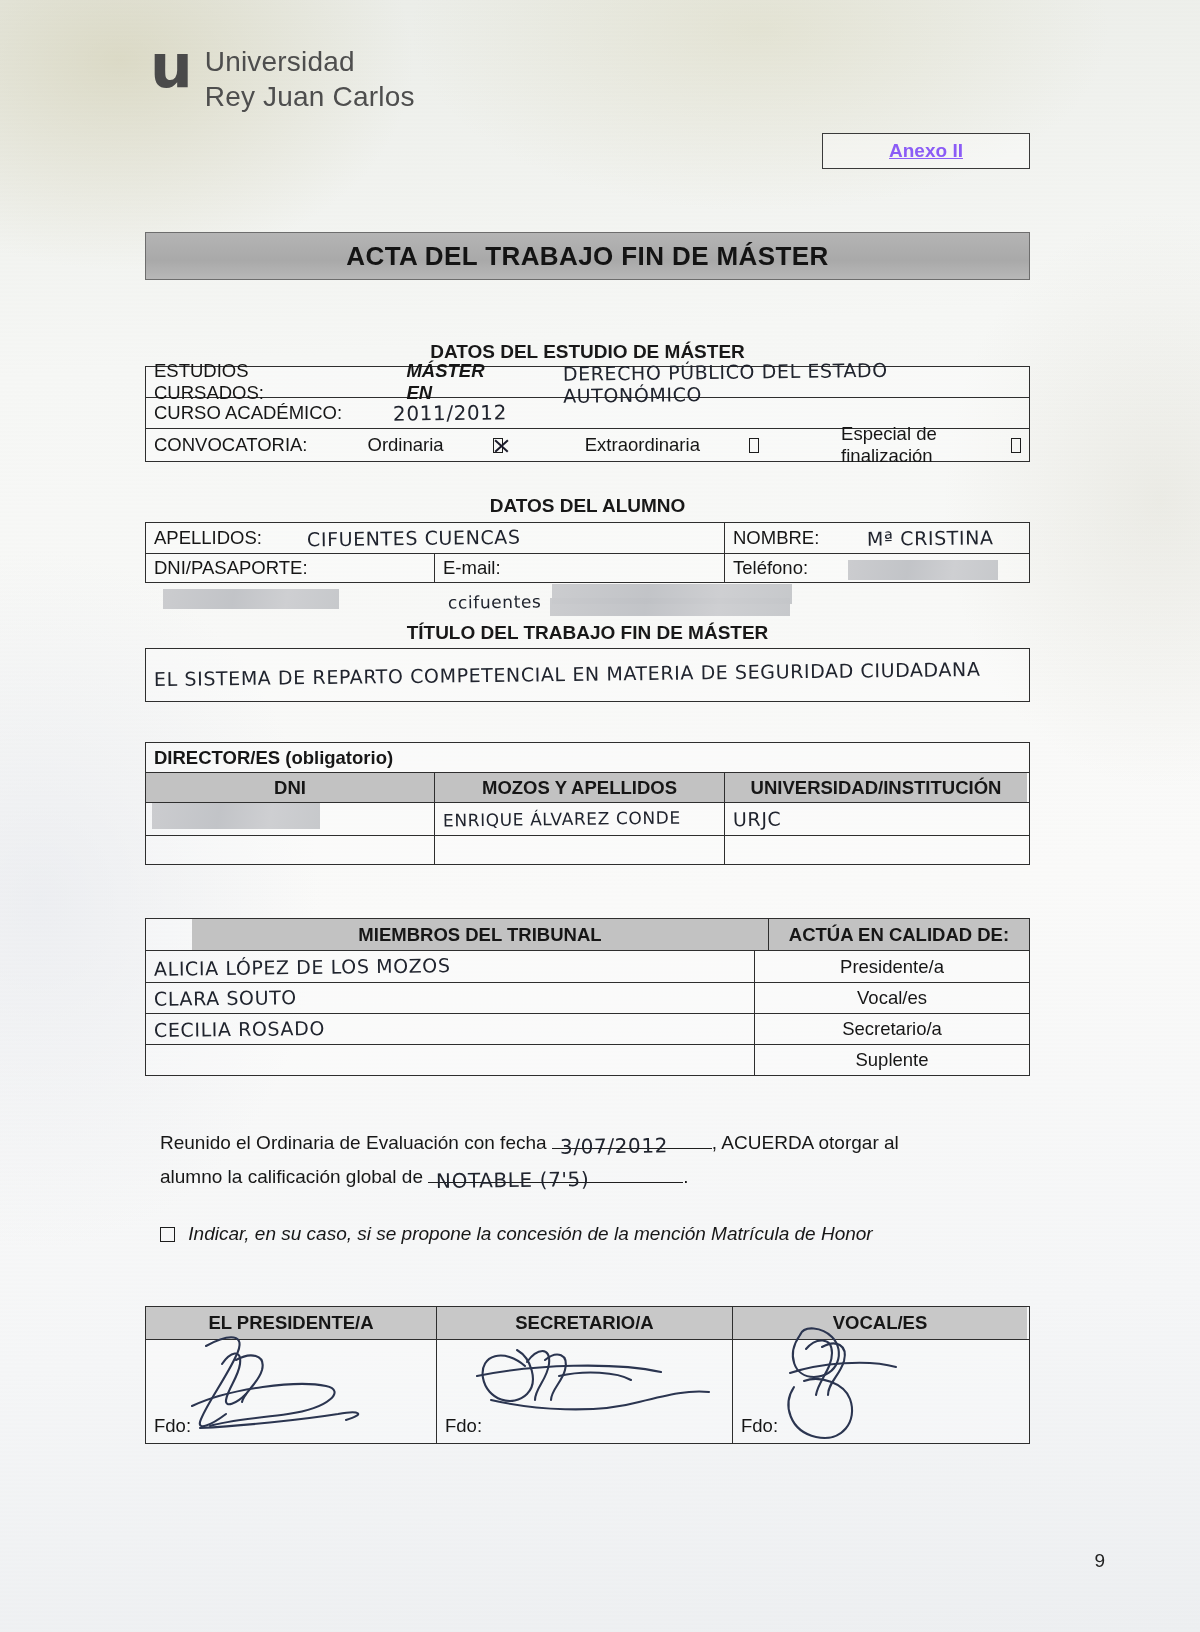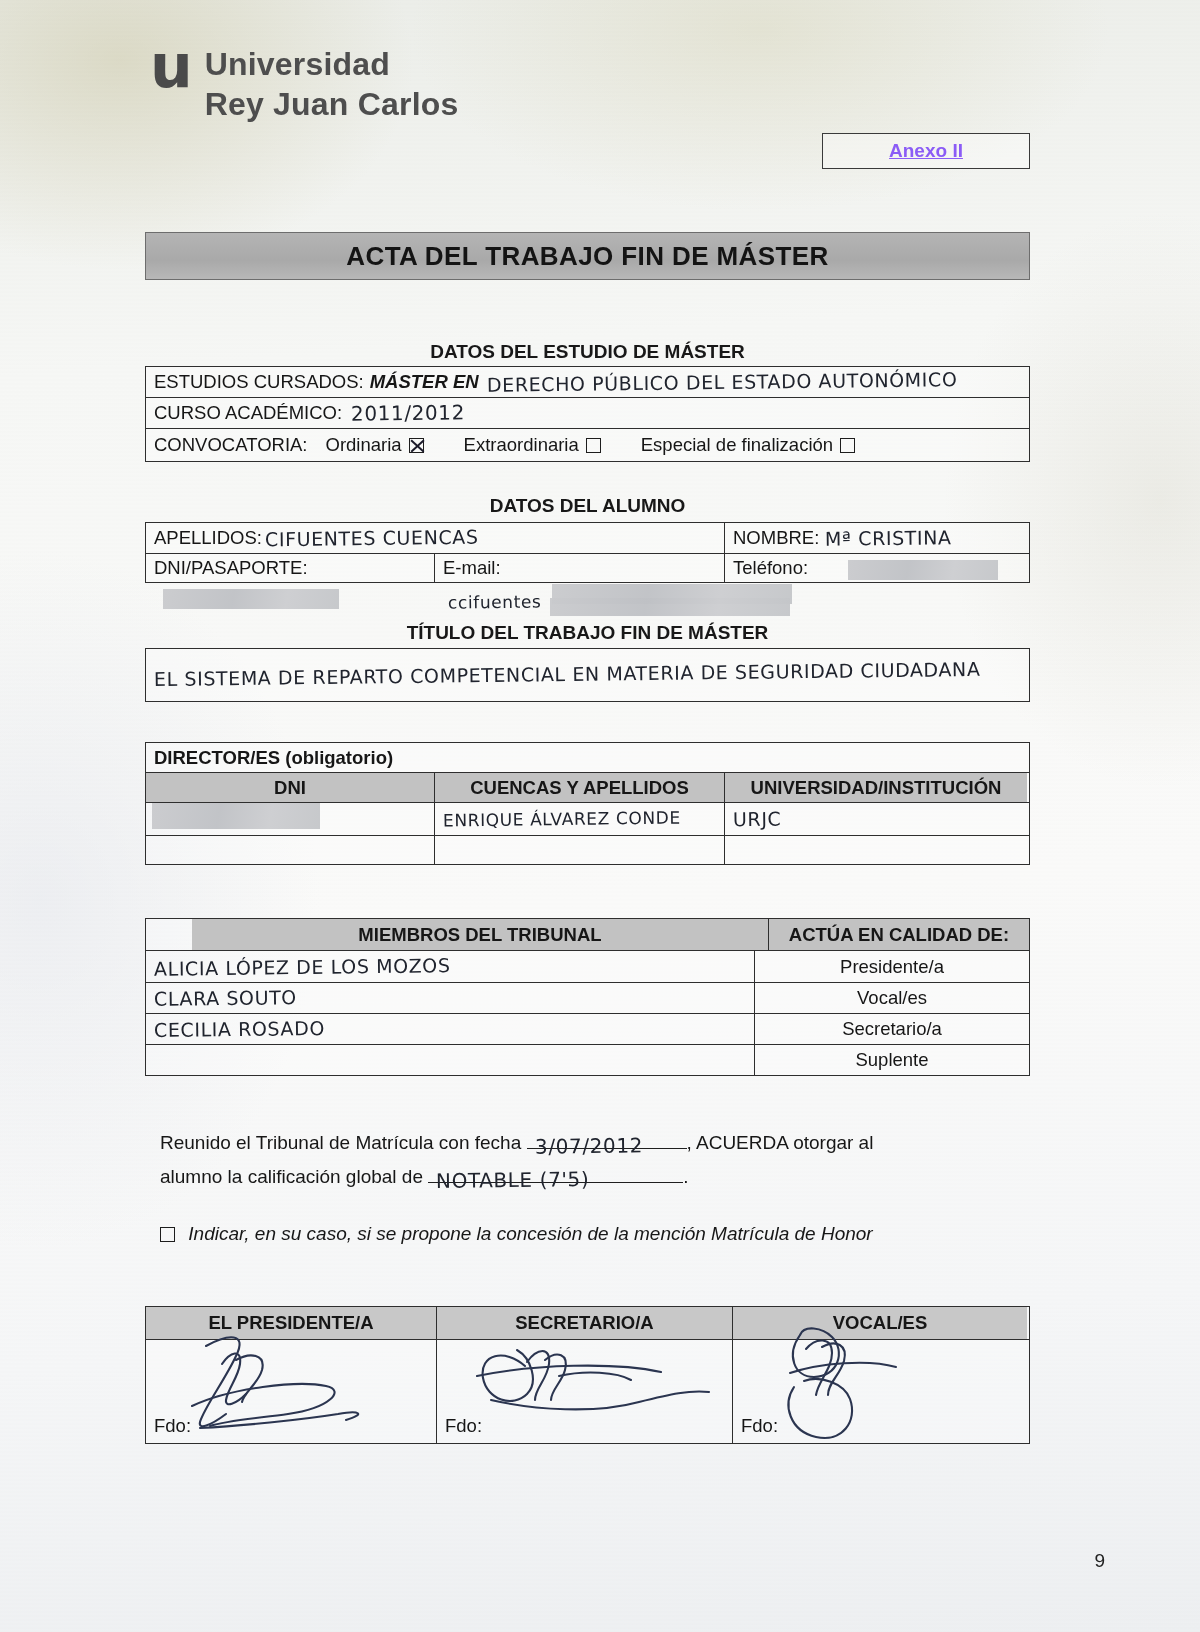--- a/index.html
+++ b/index.html
@@ -30,21 +30,21 @@
   }
   .sheet { position:absolute; left:0; top:0; width:1200px; height:1632px; }
 
   
   .logo { position:absolute; left:150px; top:40px; display:flex; align-items:flex-start; }
   .logo-u {
     font-family:"DejaVu Sans", sans-serif;
     font-size:60px; font-weight:700; color:#4a4a4a; line-height:0.88;
     letter-spacing:-1px;
   }
-  .logo-txt { margin-left:13px; margin-top:5px; color:#4e4e4e; font-size:32px; line-height:1.24; letter-spacing:.2px;font-weight:bold; }
+  .logo-txt { margin-left:13px; margin-top:5px; color:#4e4e4e; font-size:28px; line-height:1.24; letter-spacing:.2px; }
 
   
   .anexo-box {
     position:absolute; left:822px; top:133px; width:208px; height:36px;
     border:1.5px solid #3a3a3a; background:rgba(255,255,255,0.35);
     display:flex; align-items:center; justify-content:center;
   }
   .anexo-box span { font-size:19px; font-weight:700; color:#8b5cf6; text-decoration:underline; }
 
   
@@ -56,21 +56,21 @@
   }
   .banner span { font-size:26px; font-weight:700; color:#141414; letter-spacing:.4px; }
 
   
   .caption { position:absolute; width:885px; left:145px; text-align:center; font-size:19px; font-weight:700; color:#181818; }
 
   
   .tbl { position:absolute; border:1.3px solid #2e2e2e; background:rgba(255,255,255,0.28); }
   .row { display:flex; border-bottom:1.2px solid #2e2e2e; }
   .row:last-child { border-bottom:none; }
-  .cell { padding:3px 8px; font-size:18.5px; color:#161616; position:relative; display:flex; align-items:center; }
+  .cell { padding:3px 8px; font-size:18.5px; color:#161616; position:relative; display:flex; align-items:center;gap:42px; }
   .cell + .cell { border-left:1.2px solid #2e2e2e; }
   .hdr { background:#c2c2c2; font-weight:700; justify-content:center; font-size:18.5px;text-align:right; }
 
   
   .hw {
     font-family:"DejaVu Sans", sans-serif;
     color:#20242e; letter-spacing:.6px;
     transform:rotate(-0.7deg);
     display:inline-block;
   }
@@ -194,21 +194,21 @@
       <span class="hw hw-md">EL SISTEMA DE REPARTO COMPETENCIAL EN MATERIA DE SEGURIDAD CIUDADANA</span>
     </div>
   </div>
 
   <div class="tbl" style="left:145px; top:742px; width:885px;">
     <div class="row">
       <div class="cell" style="width:883px; height:29px; font-weight:700;">DIRECTOR/ES (obligatorio)</div>
     </div>
     <div class="row">
       <div class="cell hdr" style="width:288px; height:29px;">DNI</div>
-      <div class="cell hdr" style="width:290px; height:29px;">CUENCAS Y APELLIDOS</div>
+      <div class="cell hdr" style="width:290px; height:29px;">MOZOS Y APELLIDOS</div>
       <div class="cell hdr" style="width:303px; height:29px;">UNIVERSIDAD/INSTITUCIÓN</div>
     </div>
     <div class="row">
       <div class="cell" style="width:288px; height:32px;"></div>
       <div class="cell" style="width:290px; height:32px;">
         <span class="hw hw-sm">ENRIQUE ÁLVAREZ CONDE</span>
       </div>
       <div class="cell" style="width:303px; height:32px;">
         <span class="hw hw-md">URJC</span>
       </div>
@@ -244,21 +244,21 @@
       </div>
       <div class="cell" style="width:275px; height:30px; justify-content:center;">Secretario/a</div>
     </div>
     <div class="row">
       <div class="cell" style="width:608px; height:30px;"></div>
       <div class="cell" style="width:275px; height:30px; justify-content:center;">Suplente</div>
     </div>
   </div>
 
   <div class="para" style="top:1128px; width:880px;">
-    <span>Reunido el Tribunal de Matrícula con fecha</span>
+    <span>Reunido el Ordinaria de Evaluación con fecha</span>
     <span class="blank-line" style="width:160px; position:relative;">
       <span class="hw hw-lg" style="position:absolute; left:8px; top:-17px;">3/07/2012</span>
     </span><span>, ACUERDA otorgar al</span>
   </div>
 
   <div class="para" style="top:1162px; width:880px;">
     <span>alumno la calificación global de</span>
     <span class="blank-line" style="width:255px; position:relative;">
       <span class="hw hw-lg" style="position:absolute; left:8px; top:-17px;">NOTABLE (7'5)</span>
     </span><span>.</span>

